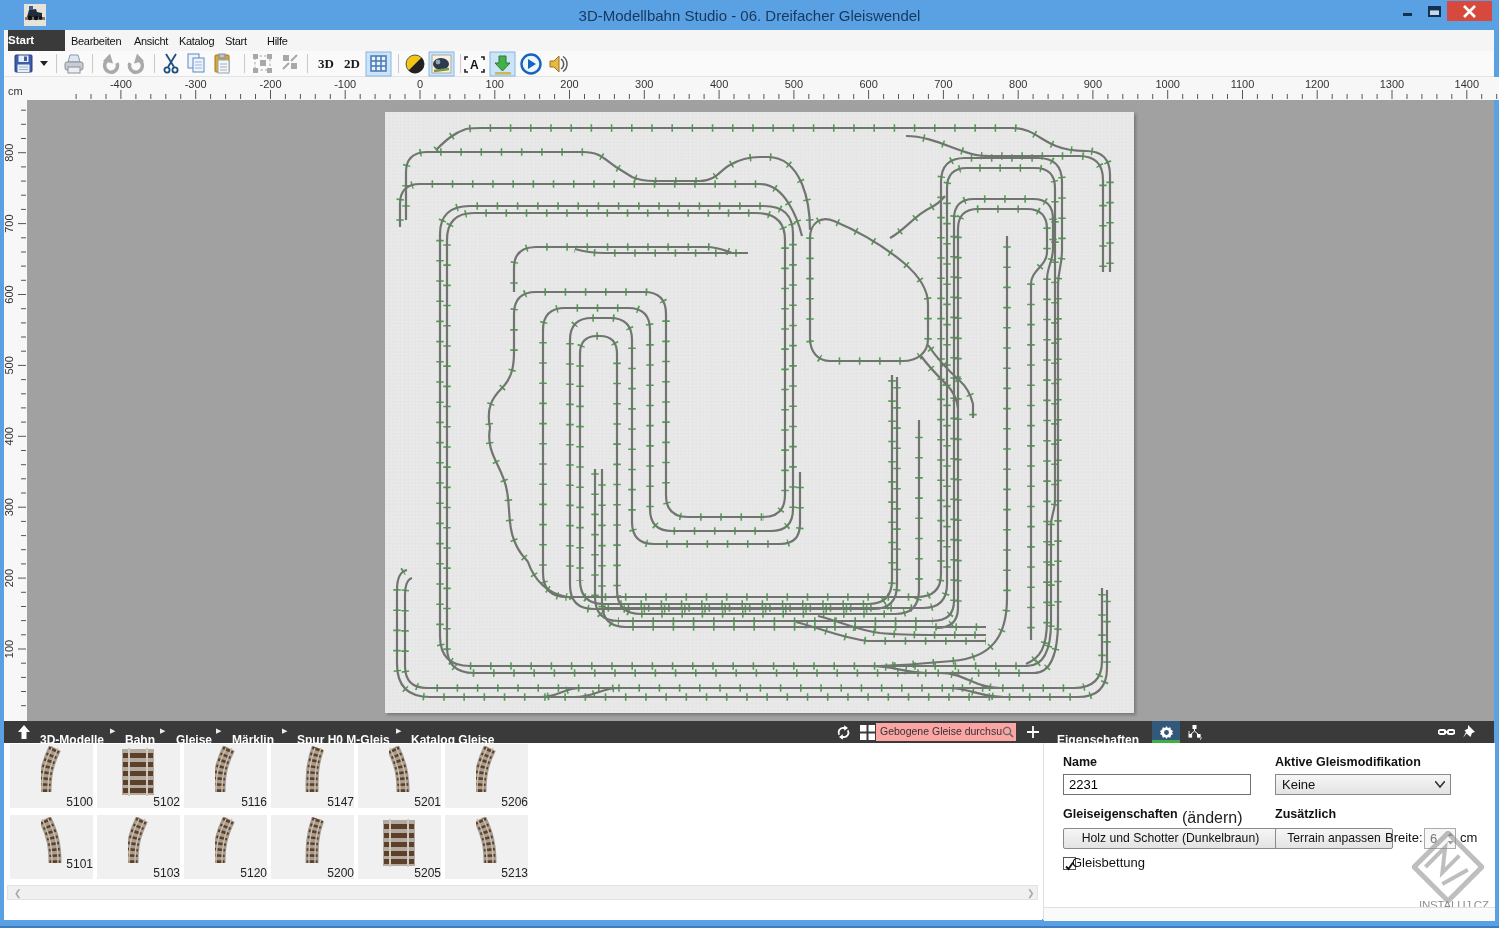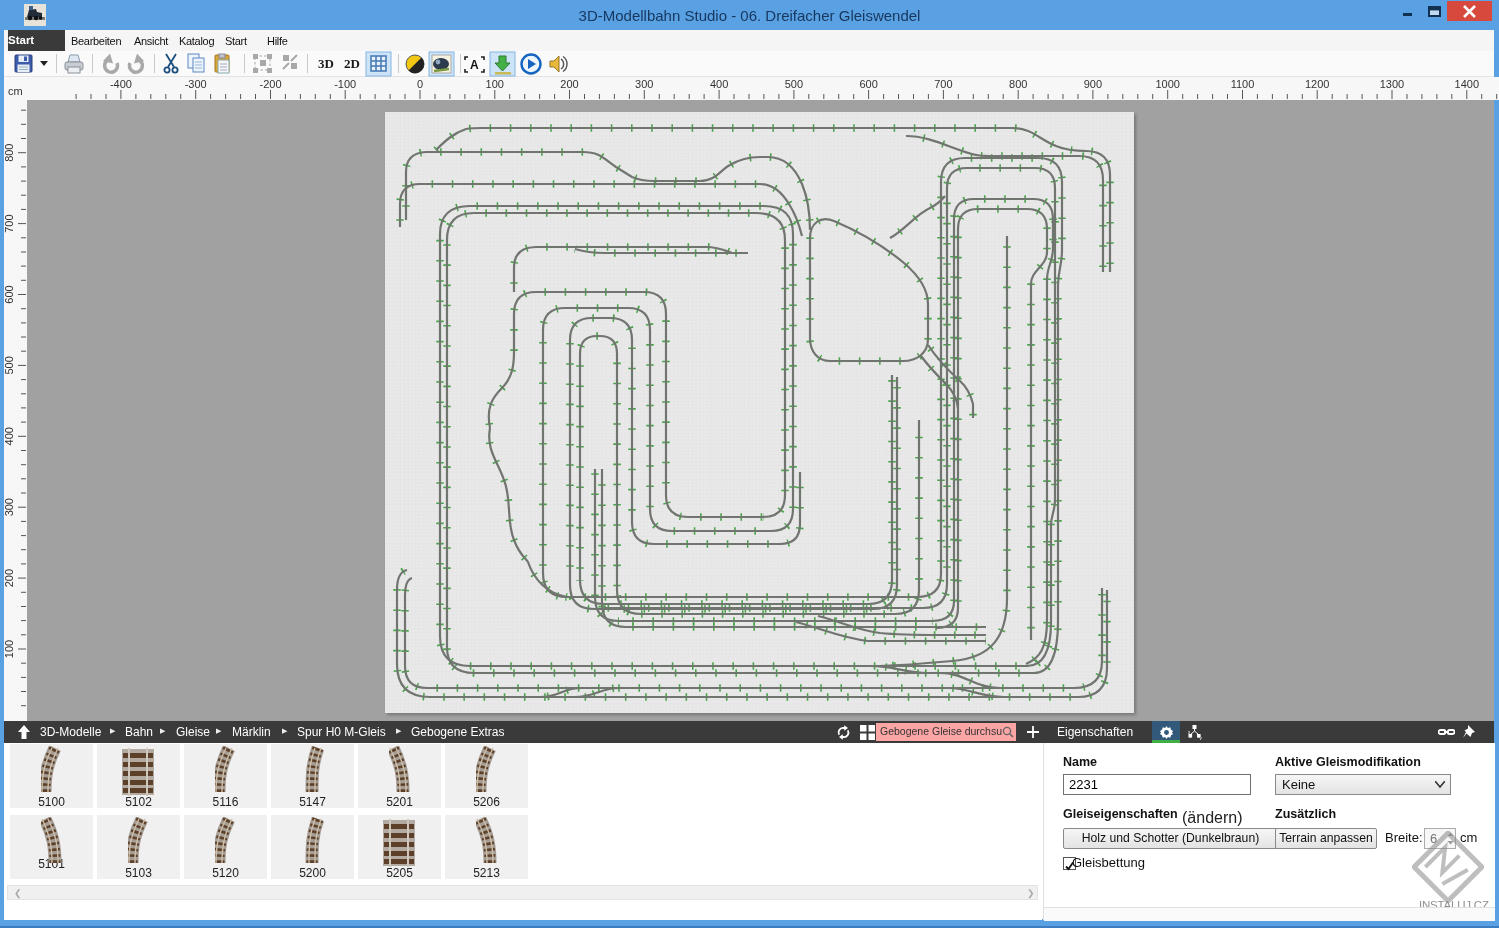--- a/index.html
+++ b/index.html
@@ -23,28 +23,28 @@
   
   #ruler-top{left:4px;top:77px;width:1490px;height:23px;background:#f7f7f7;padding-left:36px;}
   #ruler-left{left:4px;top:100px;width:23px;height:621px;background:#f7f7f7;}
   #cm{left:8px;top:85px;font-size:11px;color:#333;}
   
   #canvas{left:27px;top:100px;width:1467px;height:621px;background:#a1a1a1;}
   #plate{left:385px;top:112px;width:749px;height:601px;background:#e9e9e9;
          box-shadow:2px 2px 3px rgba(0,0,0,0.25), inset 0 0 0 1px #d8d8d8;}
   
   #bbar{left:4px;top:721px;width:1490px;height:22px;background:#3a3a3a;color:#fff;}
-  .crumb{top:4px;font-weight:normal;font-size:12px;color:#fff;}
+  .crumb{top:12px;font-weight:bold;font-size:12px;color:#fff;}
   .csep{top:6px;font-size:7px;color:#eee;}
   #search{left:872px;top:2px;width:140px;height:18px;background:#fca5a5;box-sizing:border-box;
           font-size:10.5px;color:#333;line-height:17px;padding-left:4px;white-space:nowrap;overflow:hidden;}
   
   #catalog{left:4px;top:743px;width:1038px;height:177px;background:#fff;}
   .cell{width:83px;height:64px;background:#f0f0f0;}
-  .clabel{font-size:12px;color:#222;width:83px;text-align:center;}
+  .clabel{font-size:12px;color:#222;width:83px;text-align:right;}
   #cscroll{left:3px;top:142px;width:1031px;height:15px;background:#f0f0f0;border:1px solid #e3e3e3;box-sizing:border-box;}
   
   #props{left:1043px;top:743px;width:451px;height:177px;background:#fff;border-left:1px solid #e0e0e0;}
   .plabel{font-weight:bold;font-size:12.5px;color:#111;}
   .pbtn{background:linear-gradient(#f6f6f6,#e3e3e3);border:1px solid #8a8a8a;box-sizing:border-box;
         font-size:13px;color:#111;text-align:center;border-radius:2px;}
   #propfoot{left:0px;top:164px;width:451px;height:13px;background:#fafafa;border-top:1px solid #e0e0e0;}
 </style>
 </head>
 <body>
@@ -493,21 +493,21 @@
   <span class="abs crumb" style="left:36px">3D-Modelle</span>
     <span class="abs csep" style="left:106px">▶</span>
   <span class="abs crumb" style="left:121px">Bahn</span>
     <span class="abs csep" style="left:156px">▶</span>
   <span class="abs crumb" style="left:172px">Gleise</span>
     <span class="abs csep" style="left:212px">▶</span>
   <span class="abs crumb" style="left:228px">Märklin</span>
     <span class="abs csep" style="left:278px">▶</span>
   <span class="abs crumb" style="left:293px">Spur H0 M-Gleis</span>
     <span class="abs csep" style="left:392px">▶</span>
-  <span class="abs crumb" style="left:407px">Gebogene Extras</span>
+  <span class="abs crumb" style="left:407px">Katalog Gleise</span>
   <svg class="abs" style="left:832px;top:4px" width="15" height="15" viewBox="0 0 15 15">
     <path d="M 3.2 9.8 A 4.5 4.5 0 0 1 7.5 3 l 1.5 0" fill="none" stroke="#fff" stroke-width="1.8"></path>
     <path d="M 11.8 5.2 A 4.5 4.5 0 0 1 7.5 12 l -1.5 0" fill="none" stroke="#fff" stroke-width="1.8"></path>
     <path d="M 8.2 0.2 L 12 3 L 8.2 5.8 Z" fill="#fff"></path>
     <path d="M 6.8 9.2 L 3 12 L 6.8 14.8 Z" fill="#fff"></path>
   </svg>
   <svg class="abs" style="left:856px;top:4px" width="15" height="15" viewBox="0 0 15 15">
     <rect x="0" y="0" width="6.5" height="6.5" fill="#fff"></rect>
       <rect x="8.5" y="0" width="6.5" height="6.5" fill="#fff"></rect>
     <rect x="0" y="8.5" width="6.5" height="6.5" fill="#fff"></rect>
@@ -682,21 +682,21 @@
   <span class="abs plabel" style="left:19px;top:64px">Gleiseigenschaften</span>
   <span class="abs" style="left:138px;top:66px;font-size:16px;color:#222">(ändern)</span>
   <div class="abs pbtn" style="left:19px;top:85px;width:215px;height:21px;line-height:19px;font-size:12.2px;white-space:nowrap;overflow:hidden;">Holz und Schotter (Dunkelbraun)</div>
   <div class="abs" style="left:19px;top:114px;width:13px;height:13px;border:1px solid #555;box-sizing:border-box;background:#fff;">
     <svg width="11" height="11" viewBox="0 0 11 11">
         <path d="M 2 5.5 L 4.5 8 L 9 1.5" fill="none" stroke="#111" stroke-width="1.8"></path>
       </svg>
   </div>
   <span class="abs" style="left:28px;top:112px;font-size:13px;color:#111">Gleisbettung</span>
   <span class="abs plabel" style="left:231px;top:64px">Zusätzlich</span>
-  <div class="abs pbtn" style="left:231px;top:85px;width:102px;height:21px;line-height:19px;font-size:12.2px;white-space:nowrap;">Terrain anpassen</div>
+  <div class="abs pbtn" style="left:231px;top:85px;width:118px;height:21px;line-height:19px;font-size:12.2px;white-space:nowrap;">Terrain anpassen</div>
   <span class="abs" style="left:341px;top:87px;font-size:13px;color:#111">Breite:</span>
   <div class="abs" style="left:380px;top:85px;width:32px;height:21px;border:1px solid #ababab;box-sizing:border-box;background:#f7f7f7;font-size:13px;color:#777;padding:2px 0 0 5px;">6</div>
   <svg class="abs" style="left:402px;top:87px" width="9" height="17" viewBox="0 0 9 17">
       <path d="M 1.5 6 L 4.5 2.5 L 7.5 6 Z M 1.5 11 L 4.5 14.5 L 7.5 11 Z" fill="#999"></path>
     </svg>
 <span class="abs" style="left:416px;top:87px;font-size:13px;color:#111">cm</span>
 
   <svg class="abs" style="left:368px;top:88px" width="72" height="72" viewBox="0 0 72 72" opacity="0.55">
     <g transform="rotate(45 36 36)" stroke="#8a8a8a" fill="none">
       <rect x="12" y="12" width="48" height="48" stroke-width="5"></rect>

